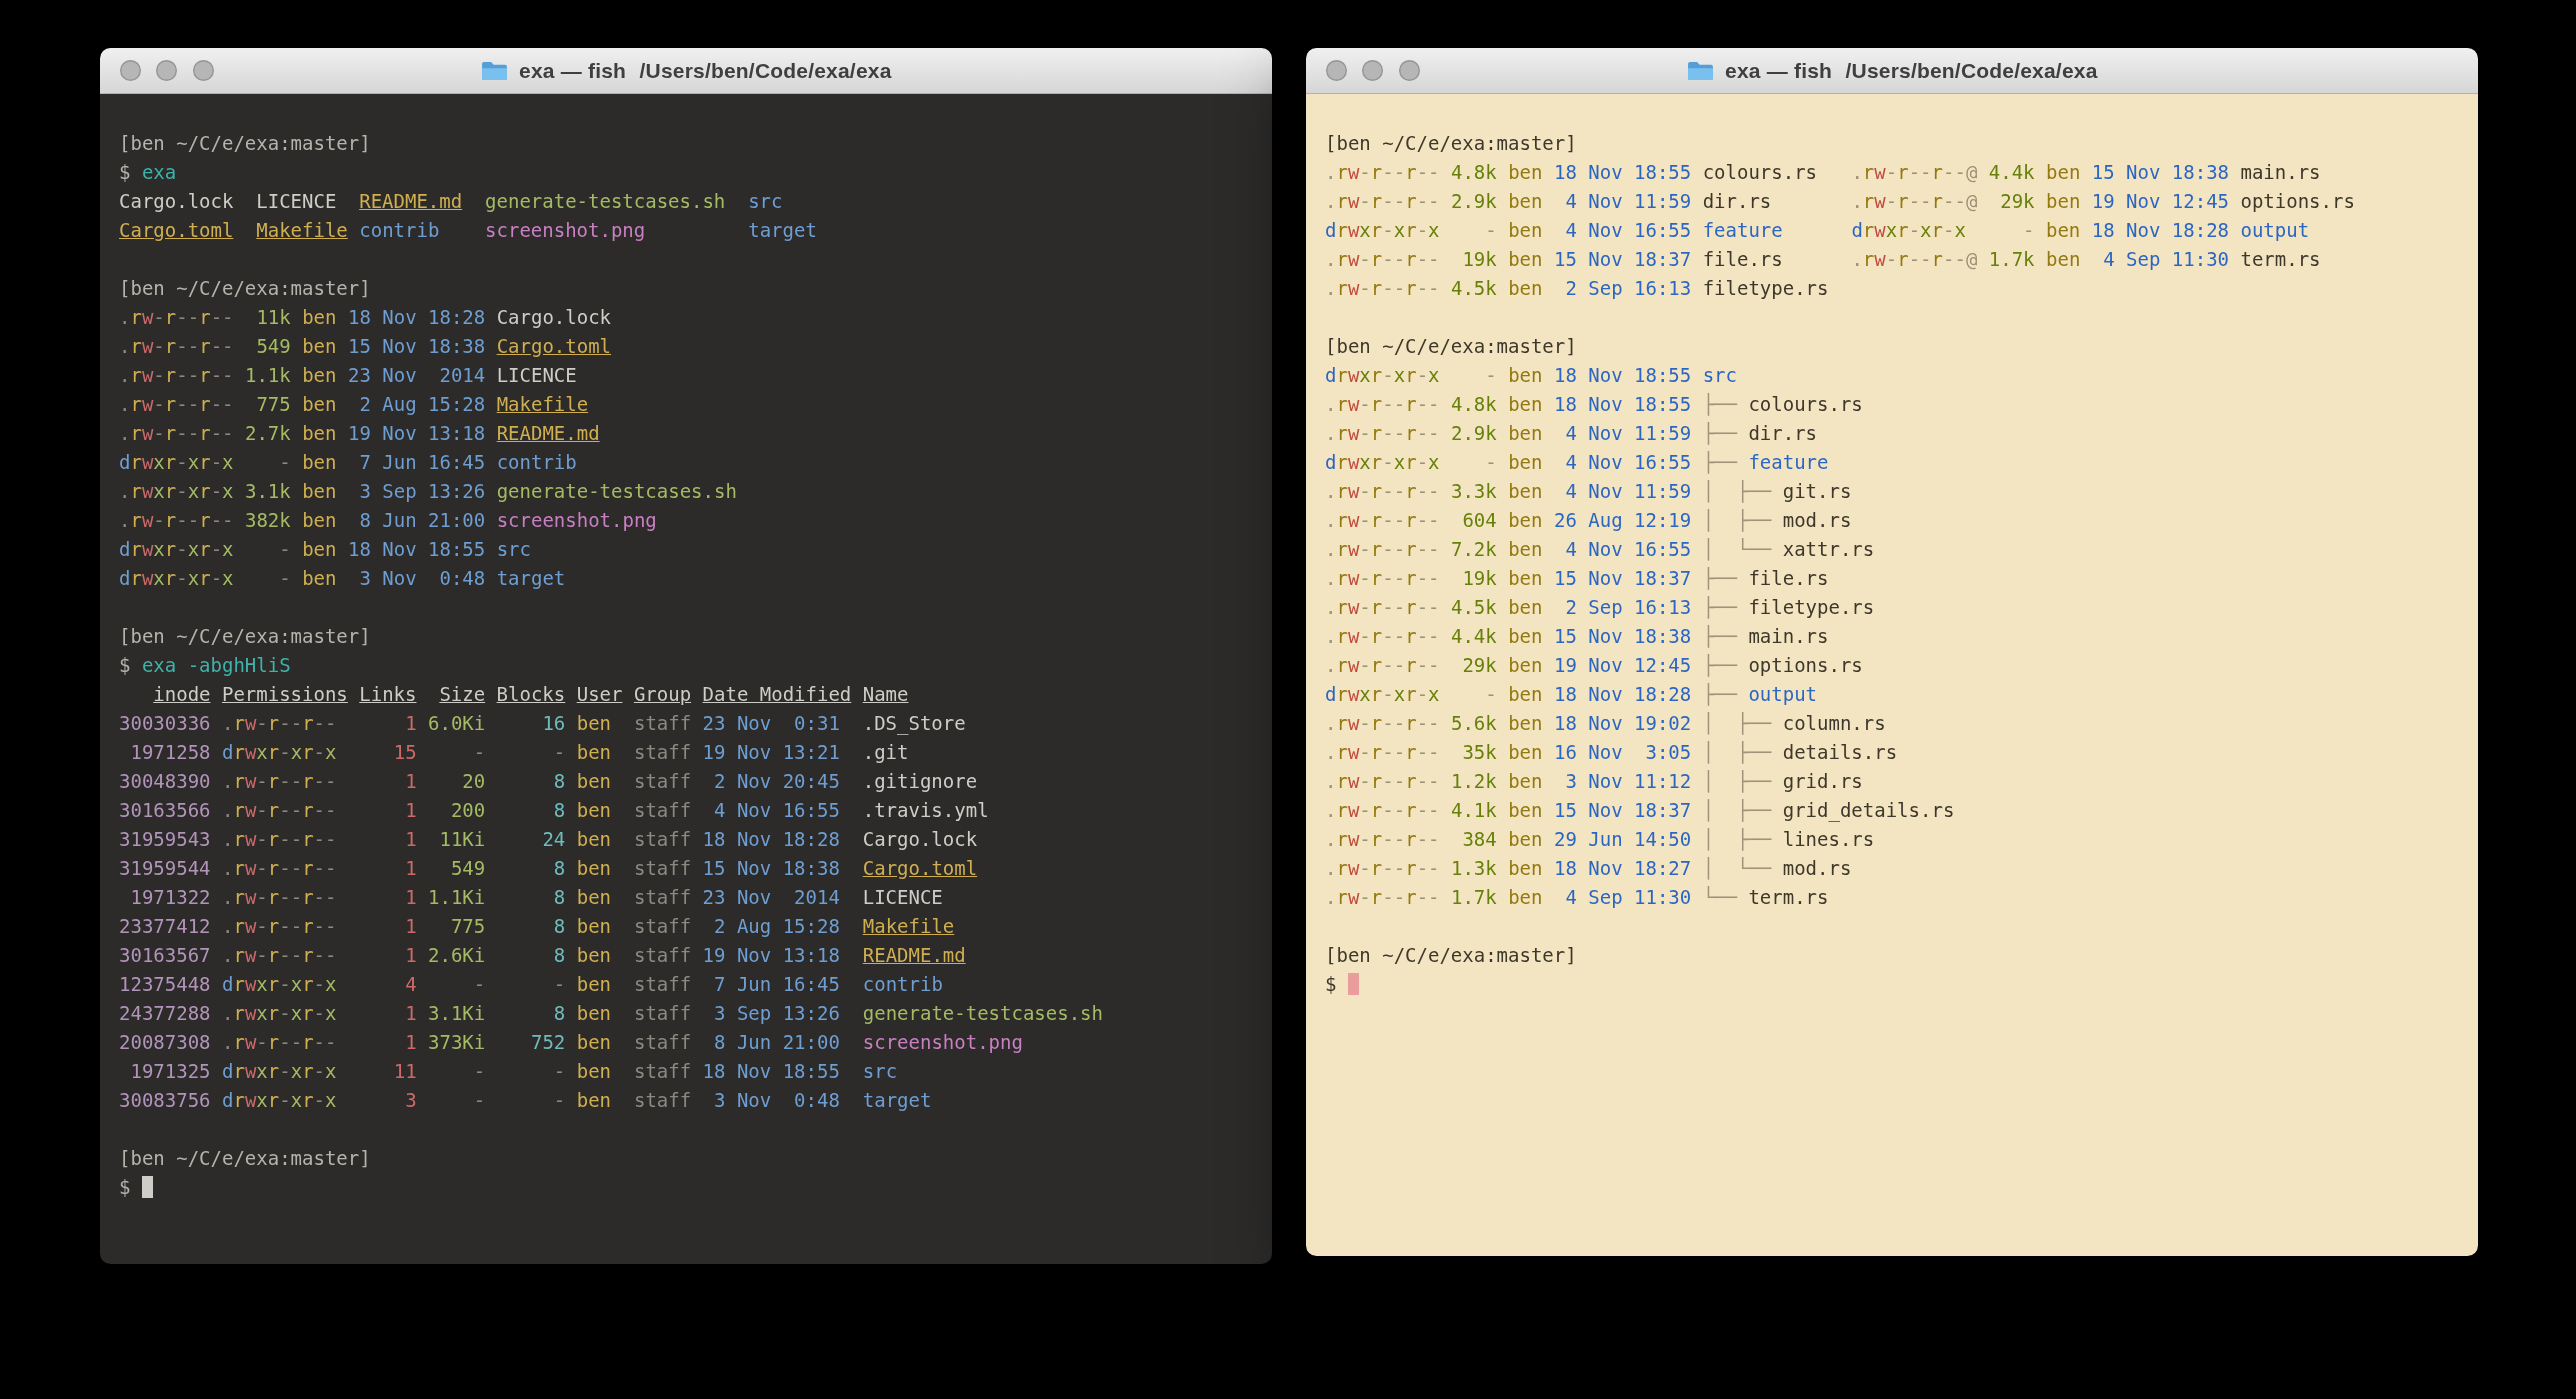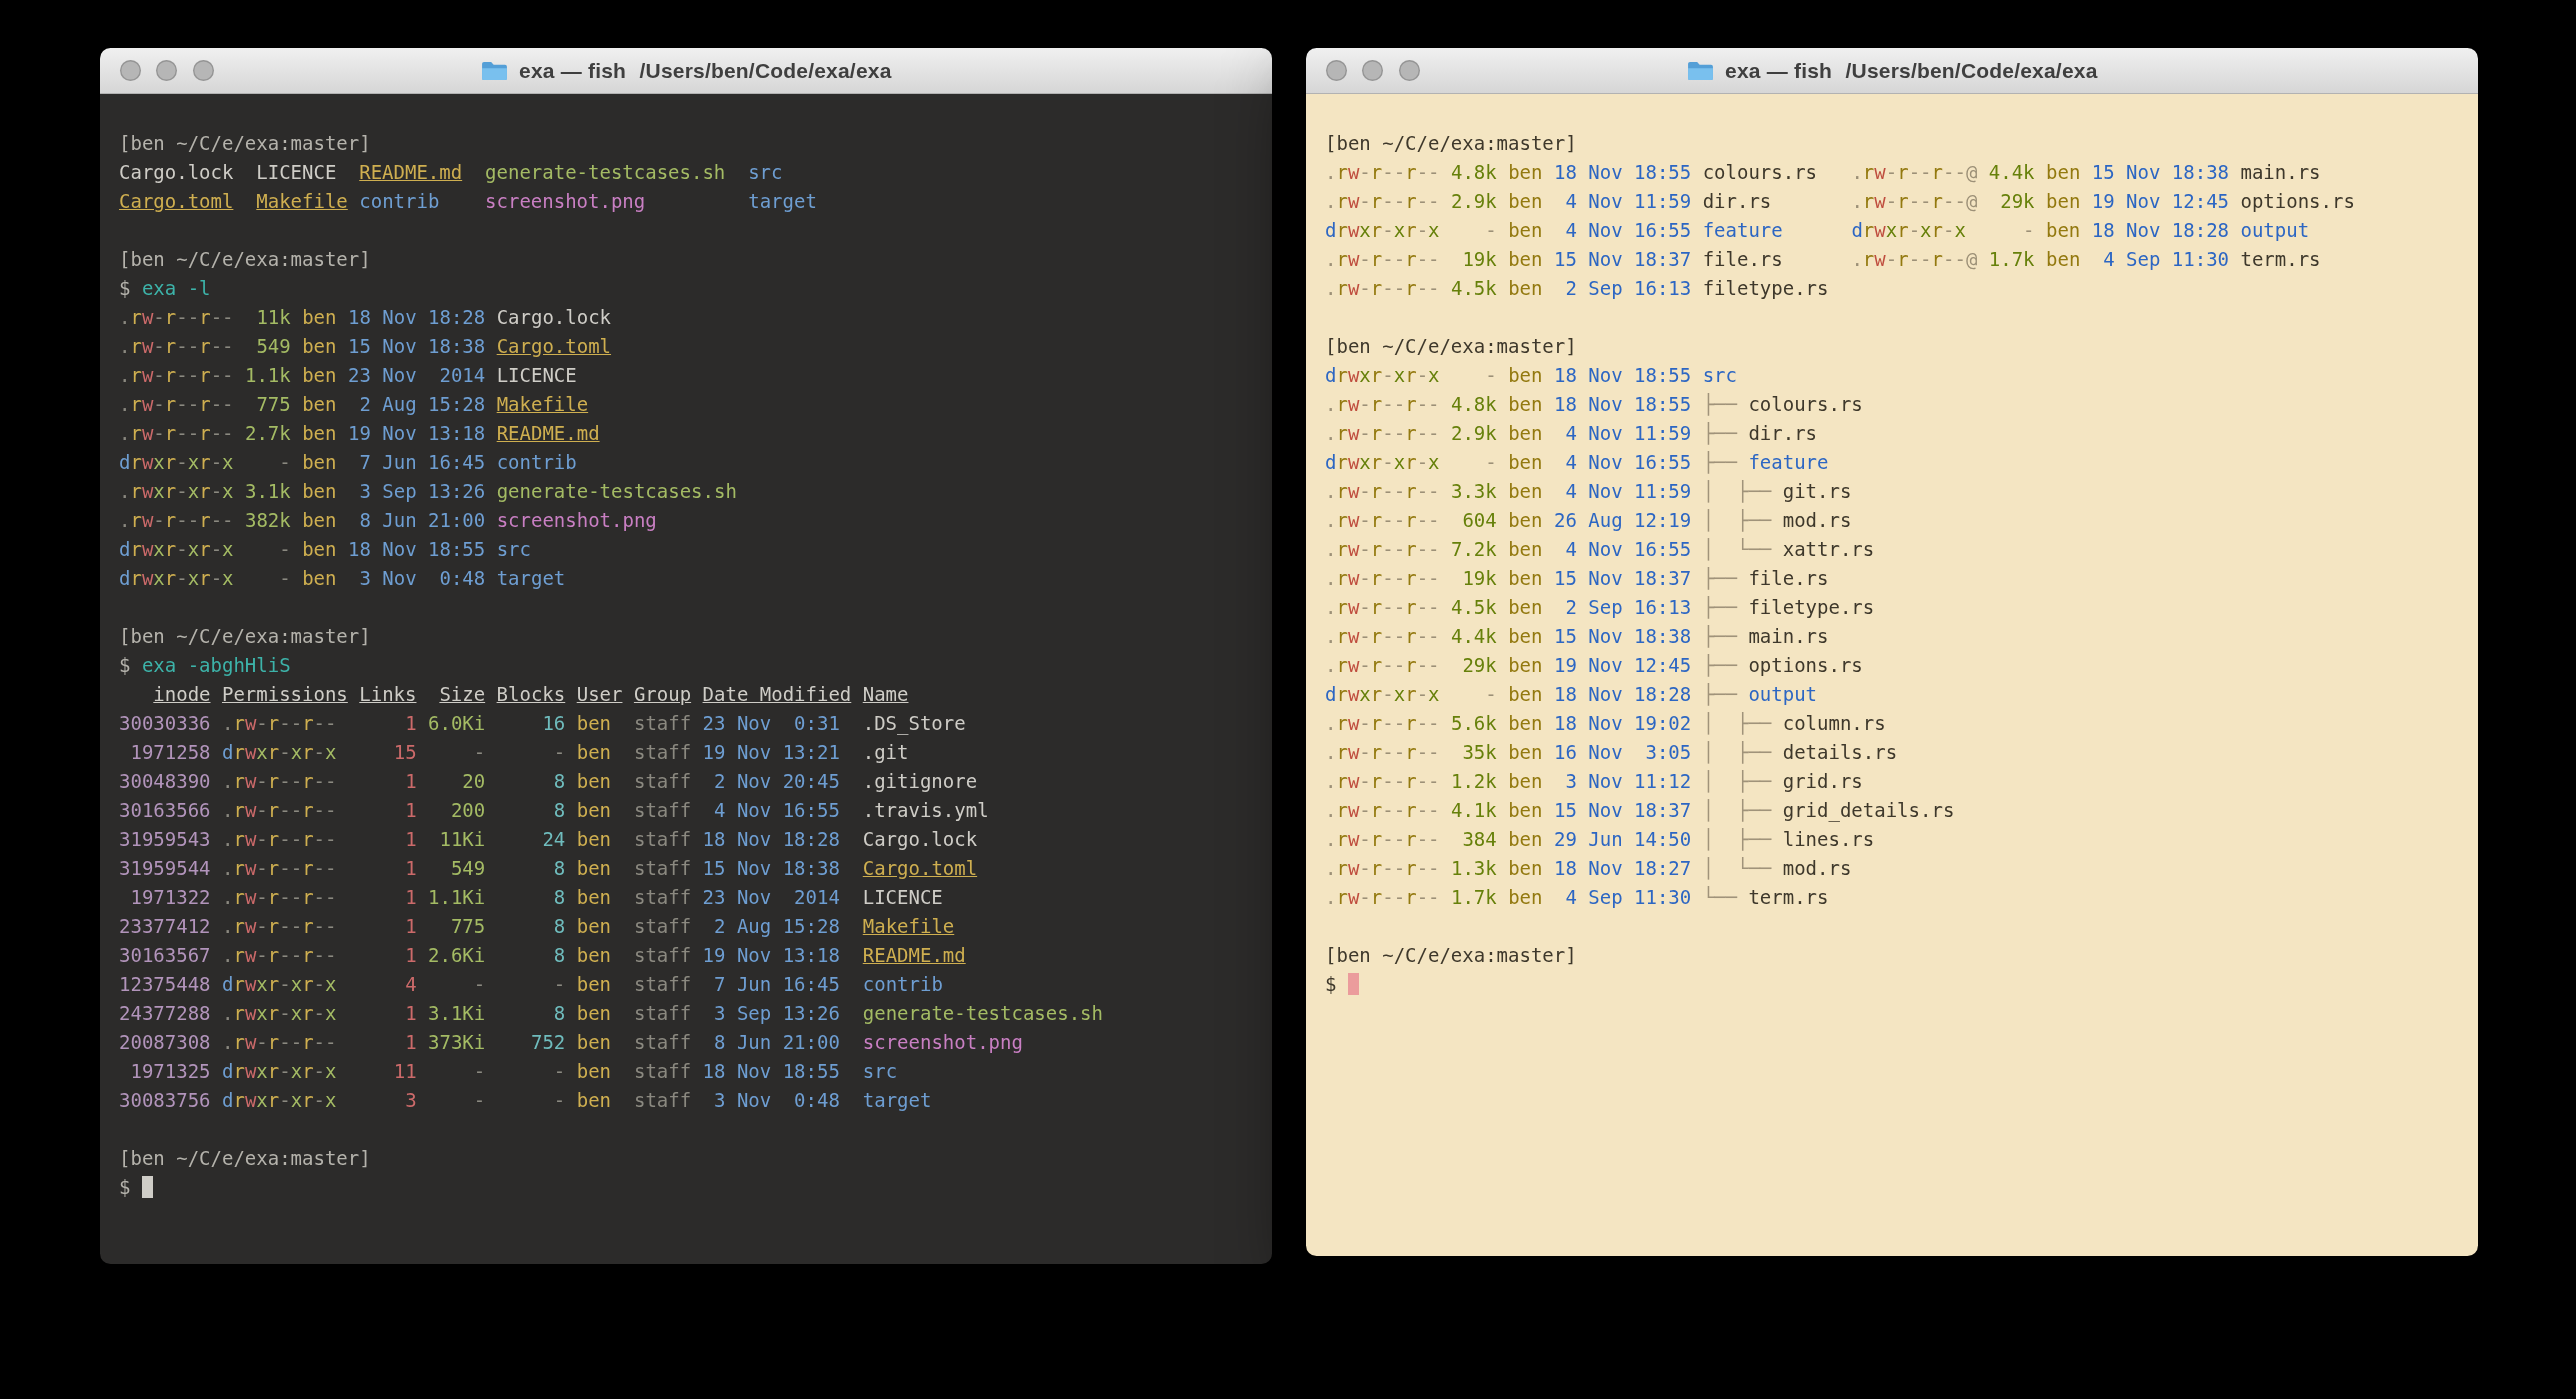--- a/index.html
+++ b/index.html
@@ -47,25 +47,25 @@
             <path d="M2 4 q0-2 2-2 h7.5 l2.6 3 H26 q2 0 2 2 v12 q0 2 -2 2 H4 q-2 0 -2-2 Z" style="fill:var(--folder-back)"></path>
             <path d="M2 8.5 h26 V19 q0 2 -2 2 H4 q-2 0 -2-2 Z" style="fill:var(--folder-front)"></path>
           </svg>
         </span>
         <span>exa — fish</span>
         <span class="title-path">/Users/ben/Code/exa/exa</span>
       </div>
     </header>
     <div class="term" style="background: rgb(44, 43, 42); color: rgb(207, 205, 199);">
         <div class="tline"><span style="color: rgb(181, 179, 172);">[ben ~/C/e/exa:master]</span></div>
+        <div class="tline"><span style="color: rgb(181, 179, 172);">$ </span><span style="color: rgb(61, 179, 169);">exa</span></div>
         <div class="tline"><span style="color: rgb(207, 205, 199);">Cargo.lock  LICENCE  </span><span style="color: rgb(207, 175, 80); text-decoration: underline;">README.md</span><span style="color: rgb(207, 205, 199);">  </span><span style="color: rgb(164, 187, 100);">generate-testcases.sh</span><span style="color: rgb(207, 205, 199);">  </span><span style="color: rgb(110, 158, 210);">src</span></div>
         <div class="tline"><span style="color: rgb(207, 175, 80); text-decoration: underline;">Cargo.toml</span><span style="color: rgb(207, 205, 199);">  </span><span style="color: rgb(207, 175, 80); text-decoration: underline;">Makefile</span><span style="color: rgb(207, 205, 199);"> </span><span style="color: rgb(110, 158, 210);">contrib</span><span style="color: rgb(207, 205, 199);">    </span><span style="color: rgb(201, 127, 195);">screenshot.png</span><span style="color: rgb(207, 205, 199);">         </span><span style="color: rgb(110, 158, 210);">target</span></div>
         <div class="tline">&nbsp;</div>
         <div class="tline"><span style="color: rgb(181, 179, 172);">[ben ~/C/e/exa:master]</span></div>
-        <div class="tline"><span style="color: rgb(181, 179, 172);">$ </span><span style="color: rgb(61, 179, 169);">exa -l</span></div>
         <div class="tline"><span style="color: rgb(139, 137, 128);">.</span><span style="color: rgb(207, 175, 80);">r</span><span style="color: rgb(204, 106, 106);">w</span><span style="color: rgb(139, 137, 128);">-</span><span style="color: rgb(207, 175, 80);">r</span><span style="color: rgb(139, 137, 128);">-</span><span style="color: rgb(139, 137, 128);">-</span><span style="color: rgb(207, 175, 80);">r</span><span style="color: rgb(139, 137, 128);">-</span><span style="color: rgb(139, 137, 128);">-</span><span style="color: rgb(164, 187, 100);">  11k </span><span style="color: rgb(207, 175, 80);">ben </span><span style="color: rgb(110, 158, 210);">18 Nov 18:28 </span><span style="color: rgb(207, 205, 199);">Cargo.lock</span></div>
         <div class="tline"><span style="color: rgb(139, 137, 128);">.</span><span style="color: rgb(207, 175, 80);">r</span><span style="color: rgb(204, 106, 106);">w</span><span style="color: rgb(139, 137, 128);">-</span><span style="color: rgb(207, 175, 80);">r</span><span style="color: rgb(139, 137, 128);">-</span><span style="color: rgb(139, 137, 128);">-</span><span style="color: rgb(207, 175, 80);">r</span><span style="color: rgb(139, 137, 128);">-</span><span style="color: rgb(139, 137, 128);">-</span><span style="color: rgb(164, 187, 100);">  549 </span><span style="color: rgb(207, 175, 80);">ben </span><span style="color: rgb(110, 158, 210);">15 Nov 18:38 </span><span style="color: rgb(207, 175, 80); text-decoration: underline;">Cargo.toml</span></div>
         <div class="tline"><span style="color: rgb(139, 137, 128);">.</span><span style="color: rgb(207, 175, 80);">r</span><span style="color: rgb(204, 106, 106);">w</span><span style="color: rgb(139, 137, 128);">-</span><span style="color: rgb(207, 175, 80);">r</span><span style="color: rgb(139, 137, 128);">-</span><span style="color: rgb(139, 137, 128);">-</span><span style="color: rgb(207, 175, 80);">r</span><span style="color: rgb(139, 137, 128);">-</span><span style="color: rgb(139, 137, 128);">-</span><span style="color: rgb(164, 187, 100);"> 1.1k </span><span style="color: rgb(207, 175, 80);">ben </span><span style="color: rgb(110, 158, 210);">23 Nov  2014 </span><span style="color: rgb(207, 205, 199);">LICENCE</span></div>
         <div class="tline"><span style="color: rgb(139, 137, 128);">.</span><span style="color: rgb(207, 175, 80);">r</span><span style="color: rgb(204, 106, 106);">w</span><span style="color: rgb(139, 137, 128);">-</span><span style="color: rgb(207, 175, 80);">r</span><span style="color: rgb(139, 137, 128);">-</span><span style="color: rgb(139, 137, 128);">-</span><span style="color: rgb(207, 175, 80);">r</span><span style="color: rgb(139, 137, 128);">-</span><span style="color: rgb(139, 137, 128);">-</span><span style="color: rgb(164, 187, 100);">  775 </span><span style="color: rgb(207, 175, 80);">ben </span><span style="color: rgb(110, 158, 210);"> 2 Aug 15:28 </span><span style="color: rgb(207, 175, 80); text-decoration: underline;">Makefile</span></div>
         <div class="tline"><span style="color: rgb(139, 137, 128);">.</span><span style="color: rgb(207, 175, 80);">r</span><span style="color: rgb(204, 106, 106);">w</span><span style="color: rgb(139, 137, 128);">-</span><span style="color: rgb(207, 175, 80);">r</span><span style="color: rgb(139, 137, 128);">-</span><span style="color: rgb(139, 137, 128);">-</span><span style="color: rgb(207, 175, 80);">r</span><span style="color: rgb(139, 137, 128);">-</span><span style="color: rgb(139, 137, 128);">-</span><span style="color: rgb(164, 187, 100);"> 2.7k </span><span style="color: rgb(207, 175, 80);">ben </span><span style="color: rgb(110, 158, 210);">19 Nov 13:18 </span><span style="color: rgb(207, 175, 80); text-decoration: underline;">README.md</span></div>
         <div class="tline"><span style="color: rgb(110, 158, 210);">d</span><span style="color: rgb(207, 175, 80);">r</span><span style="color: rgb(204, 106, 106);">w</span><span style="color: rgb(164, 187, 100);">x</span><span style="color: rgb(207, 175, 80);">r</span><span style="color: rgb(139, 137, 128);">-</span><span style="color: rgb(164, 187, 100);">x</span><span style="color: rgb(207, 175, 80);">r</span><span style="color: rgb(139, 137, 128);">-</span><span style="color: rgb(164, 187, 100);">x</span><span style="color: rgb(139, 137, 128);">    - </span><span style="color: rgb(207, 175, 80);">ben </span><span style="color: rgb(110, 158, 210);"> 7 Jun 16:45 </span><span style="color: rgb(110, 158, 210);">contrib</span></div>
         <div class="tline"><span style="color: rgb(139, 137, 128);">.</span><span style="color: rgb(207, 175, 80);">r</span><span style="color: rgb(204, 106, 106);">w</span><span style="color: rgb(164, 187, 100);">x</span><span style="color: rgb(207, 175, 80);">r</span><span style="color: rgb(139, 137, 128);">-</span><span style="color: rgb(164, 187, 100);">x</span><span style="color: rgb(207, 175, 80);">r</span><span style="color: rgb(139, 137, 128);">-</span><span style="color: rgb(164, 187, 100);">x</span><span style="color: rgb(164, 187, 100);"> 3.1k </span><span style="color: rgb(207, 175, 80);">ben </span><span style="color: rgb(110, 158, 210);"> 3 Sep 13:26 </span><span style="color: rgb(164, 187, 100);">generate-testcases.sh</span></div>
         <div class="tline"><span style="color: rgb(139, 137, 128);">.</span><span style="color: rgb(207, 175, 80);">r</span><span style="color: rgb(204, 106, 106);">w</span><span style="color: rgb(139, 137, 128);">-</span><span style="color: rgb(207, 175, 80);">r</span><span style="color: rgb(139, 137, 128);">-</span><span style="color: rgb(139, 137, 128);">-</span><span style="color: rgb(207, 175, 80);">r</span><span style="color: rgb(139, 137, 128);">-</span><span style="color: rgb(139, 137, 128);">-</span><span style="color: rgb(164, 187, 100);"> 382k </span><span style="color: rgb(207, 175, 80);">ben </span><span style="color: rgb(110, 158, 210);"> 8 Jun 21:00 </span><span style="color: rgb(201, 127, 195);">screenshot.png</span></div>
         <div class="tline"><span style="color: rgb(110, 158, 210);">d</span><span style="color: rgb(207, 175, 80);">r</span><span style="color: rgb(204, 106, 106);">w</span><span style="color: rgb(164, 187, 100);">x</span><span style="color: rgb(207, 175, 80);">r</span><span style="color: rgb(139, 137, 128);">-</span><span style="color: rgb(164, 187, 100);">x</span><span style="color: rgb(207, 175, 80);">r</span><span style="color: rgb(139, 137, 128);">-</span><span style="color: rgb(164, 187, 100);">x</span><span style="color: rgb(139, 137, 128);">    - </span><span style="color: rgb(207, 175, 80);">ben </span><span style="color: rgb(110, 158, 210);">18 Nov 18:55 </span><span style="color: rgb(110, 158, 210);">src</span></div>
         <div class="tline"><span style="color: rgb(110, 158, 210);">d</span><span style="color: rgb(207, 175, 80);">r</span><span style="color: rgb(204, 106, 106);">w</span><span style="color: rgb(164, 187, 100);">x</span><span style="color: rgb(207, 175, 80);">r</span><span style="color: rgb(139, 137, 128);">-</span><span style="color: rgb(164, 187, 100);">x</span><span style="color: rgb(207, 175, 80);">r</span><span style="color: rgb(139, 137, 128);">-</span><span style="color: rgb(164, 187, 100);">x</span><span style="color: rgb(139, 137, 128);">    - </span><span style="color: rgb(207, 175, 80);">ben </span><span style="color: rgb(110, 158, 210);"> 3 Nov  0:48 </span><span style="color: rgb(110, 158, 210);">target</span></div>

